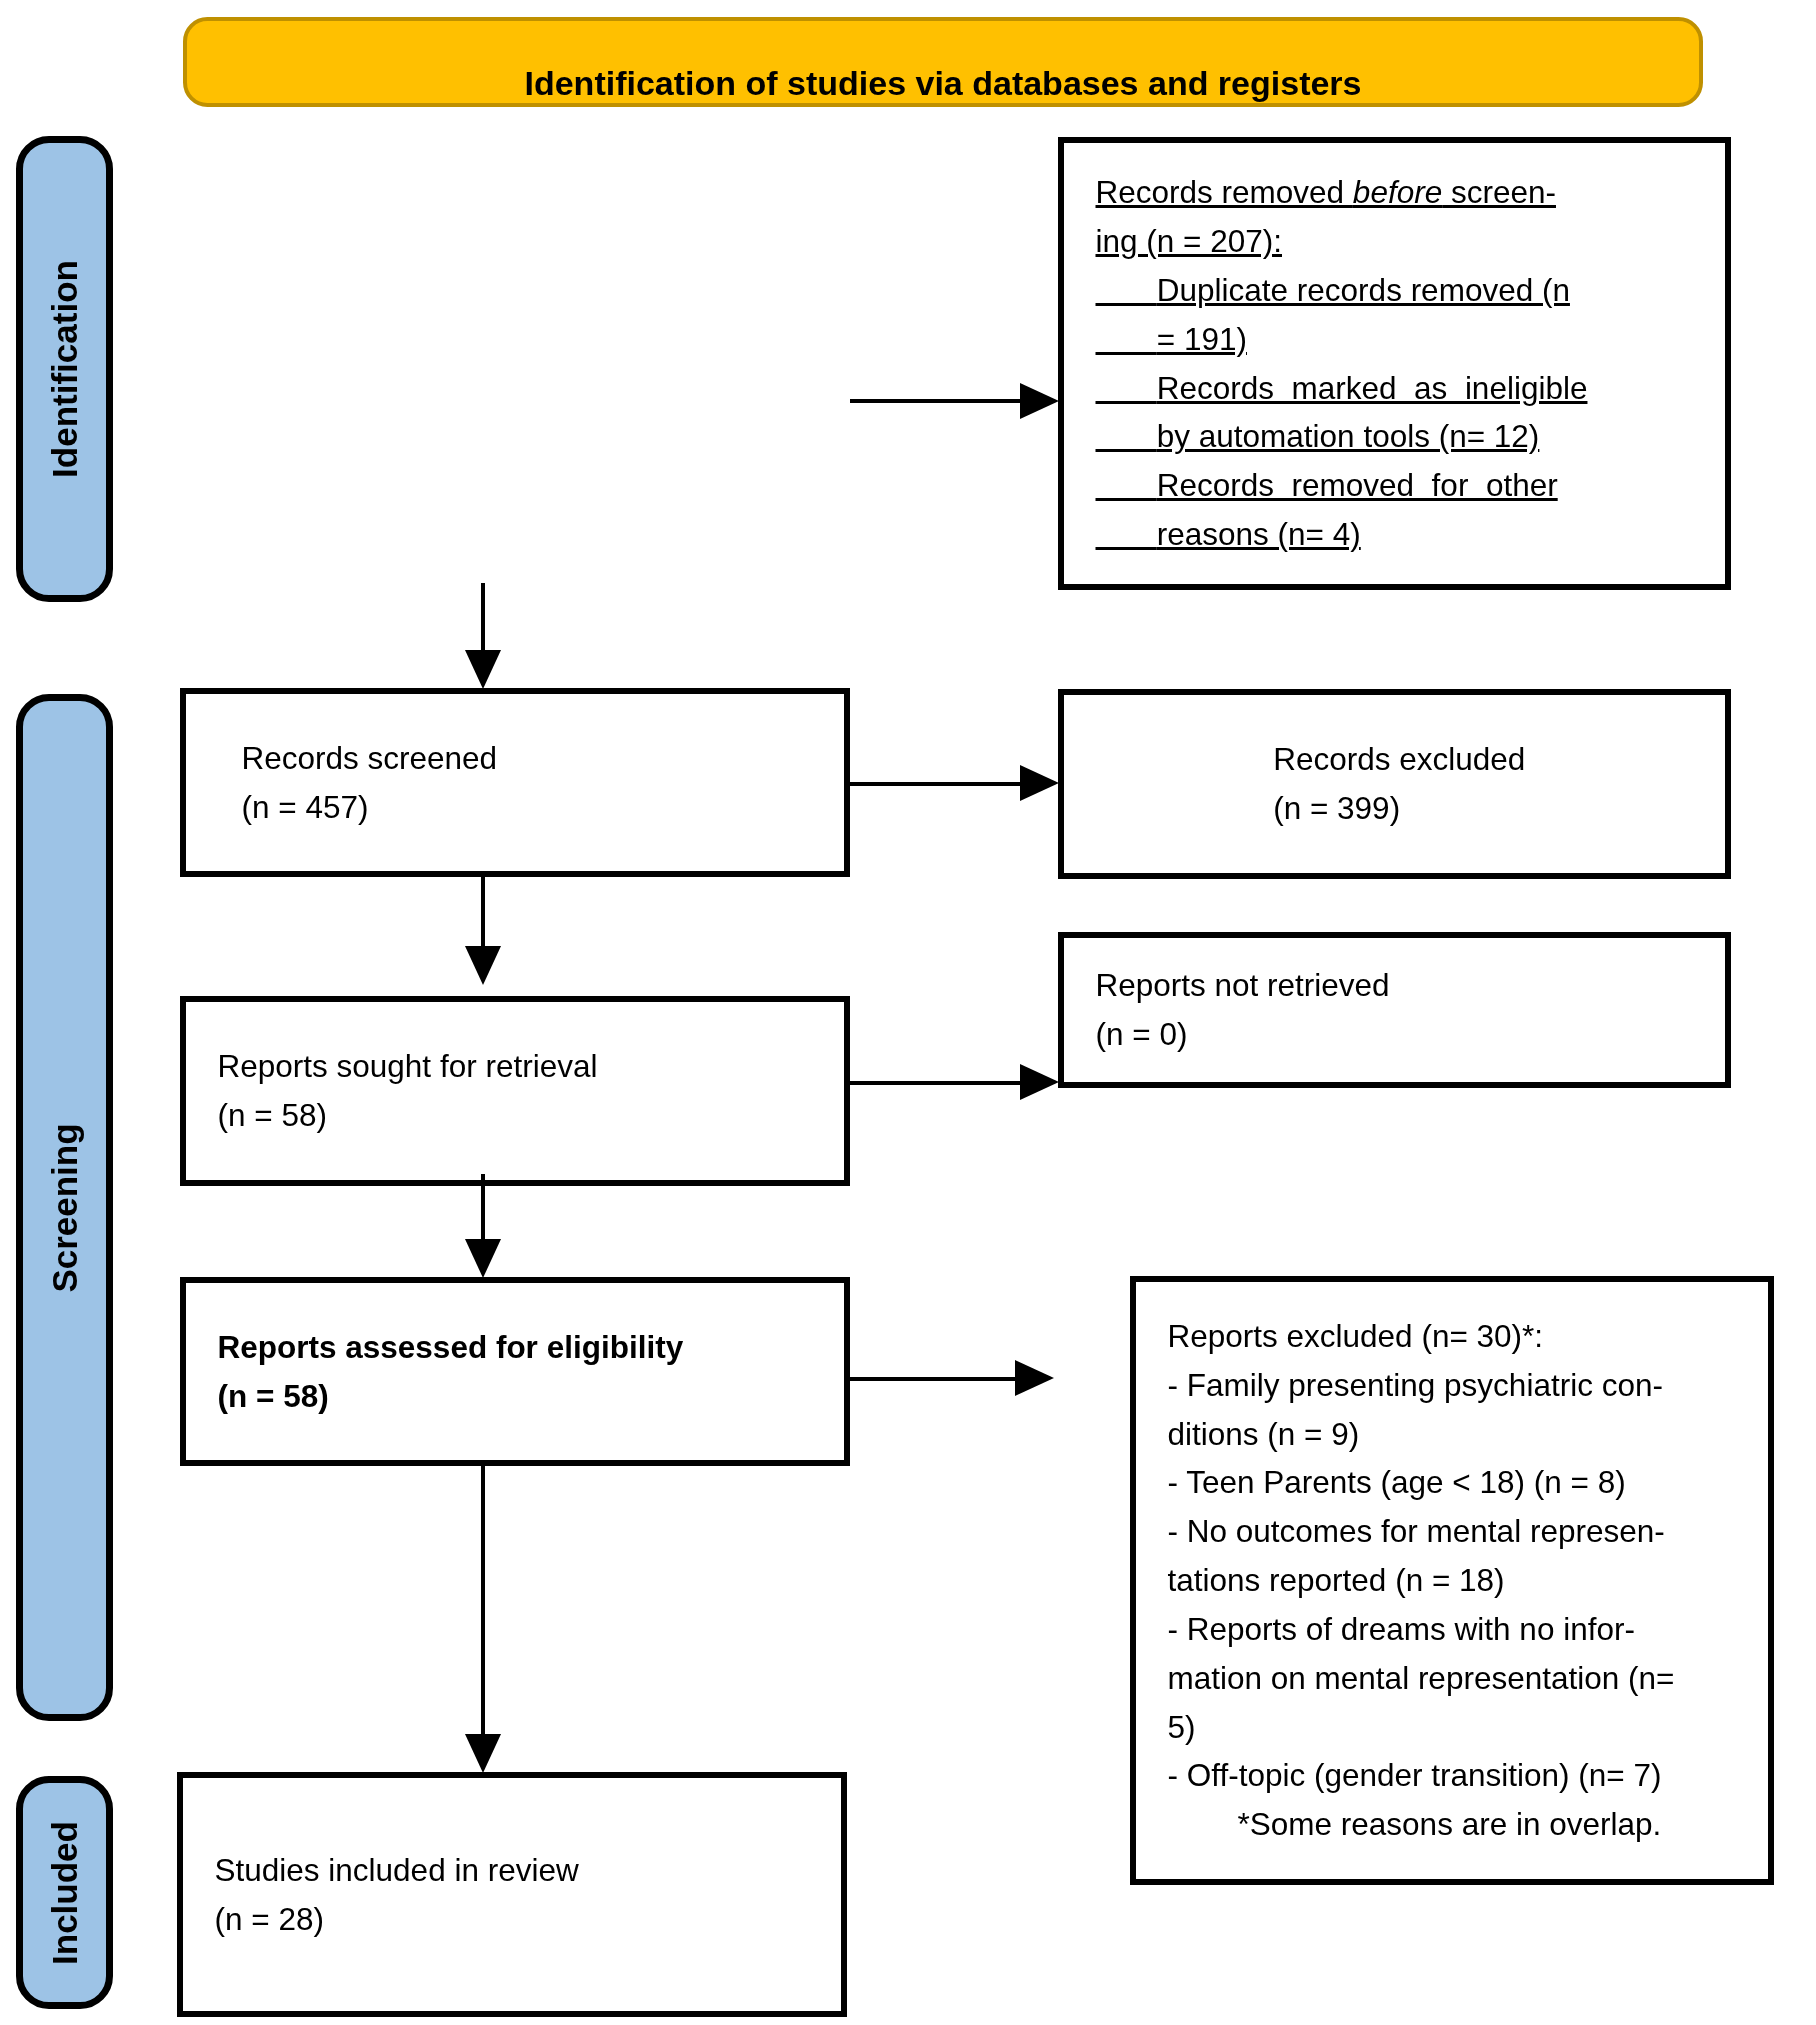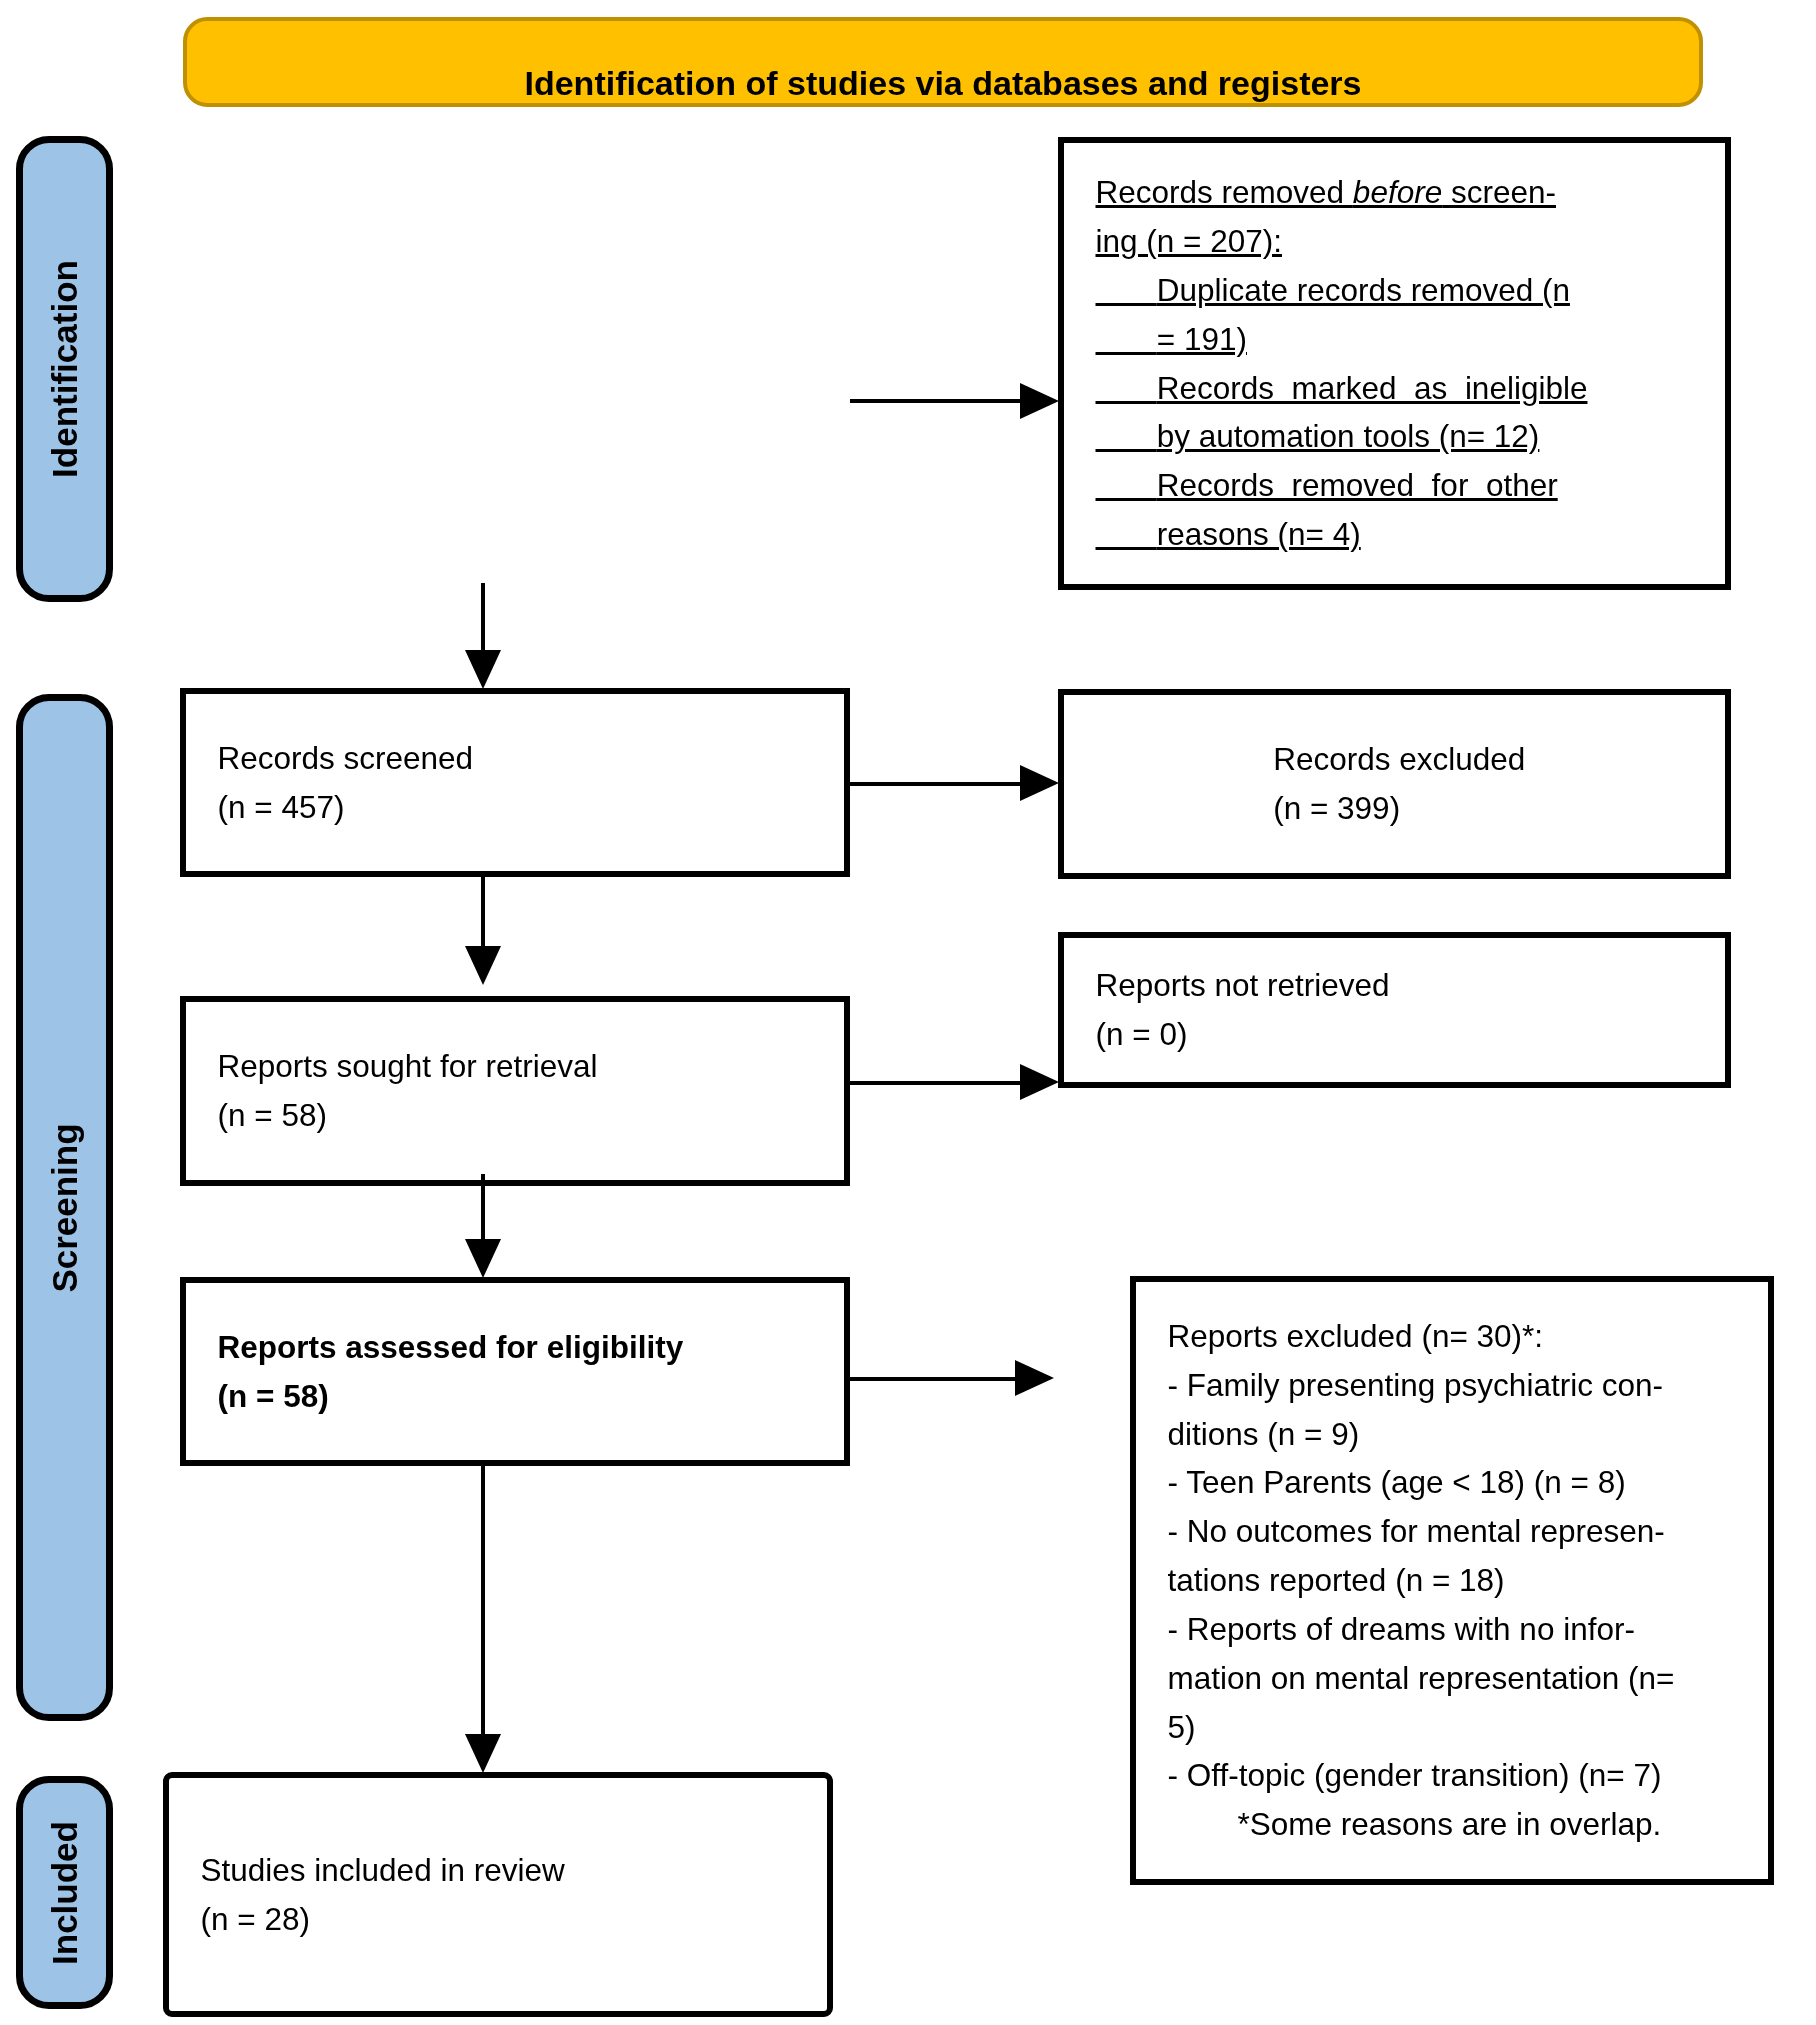--- a/index.html
+++ b/index.html
@@ -38,24 +38,24 @@
 
   
   .box {
     position: absolute;
     background: var(--box-bg, #ffffff);
     border: 6.5px solid var(--box-border, #000000);
     display: flex; align-items: center;
   }
   .btxt { font-size: 31.5px; line-height: 1.55; white-space: pre-wrap; padding: 0 22px 0 31.5px; }
   .b1 { left: 180px;  top: 138px;  width: 670px; height: 445px; }
-  .b2 { left: 180px;  top: 688px; width: 670px; height: 189px; }
+  .b2 { left: 180px;  top: 688px; width: 670px; height: 189px; padding-left: 24px; }
   .b3 { left: 180px;  top: 984px; width: 670px; height: 190px; margin-top: 12px; }
   .b4 { left: 180px;  top: 1277px; width: 670px; height: 189px; font-weight: bold; }
-  .b5 { left: 163px;  top: 1772px; width: 670px; height: 245px; border-radius: 9px; }
+  .b5 { left: 177px;  top: 1772px; width: 670px; height: 245px; }
   .r1 { left: 1058px; top: 137px;  width: 673px; height: 453px; text-decoration: underline; }
   .r2 { left: 1058px; top: 689px; width: 673px; height: 190px; justify-content: center; }
   .r3 { left: 1058px; top: 932px; width: 673px; height: 156px; }
   .r4 { left: 1114px; top: 1276px; width: 644px; height: 609px; margin-left: 16px; }
 
   
   .line { position: absolute; background: var(--arrow, #000000); }
   .v1 { left: 481px; top: 583px; width: 4.3px; height: 68px; }
   .v2 { left: 481px; top: 877px; width: 4.3px; height: 70px; }
   .v3 { left: 481px; top: 1174px; width: 4.3px; height: 66px; }

